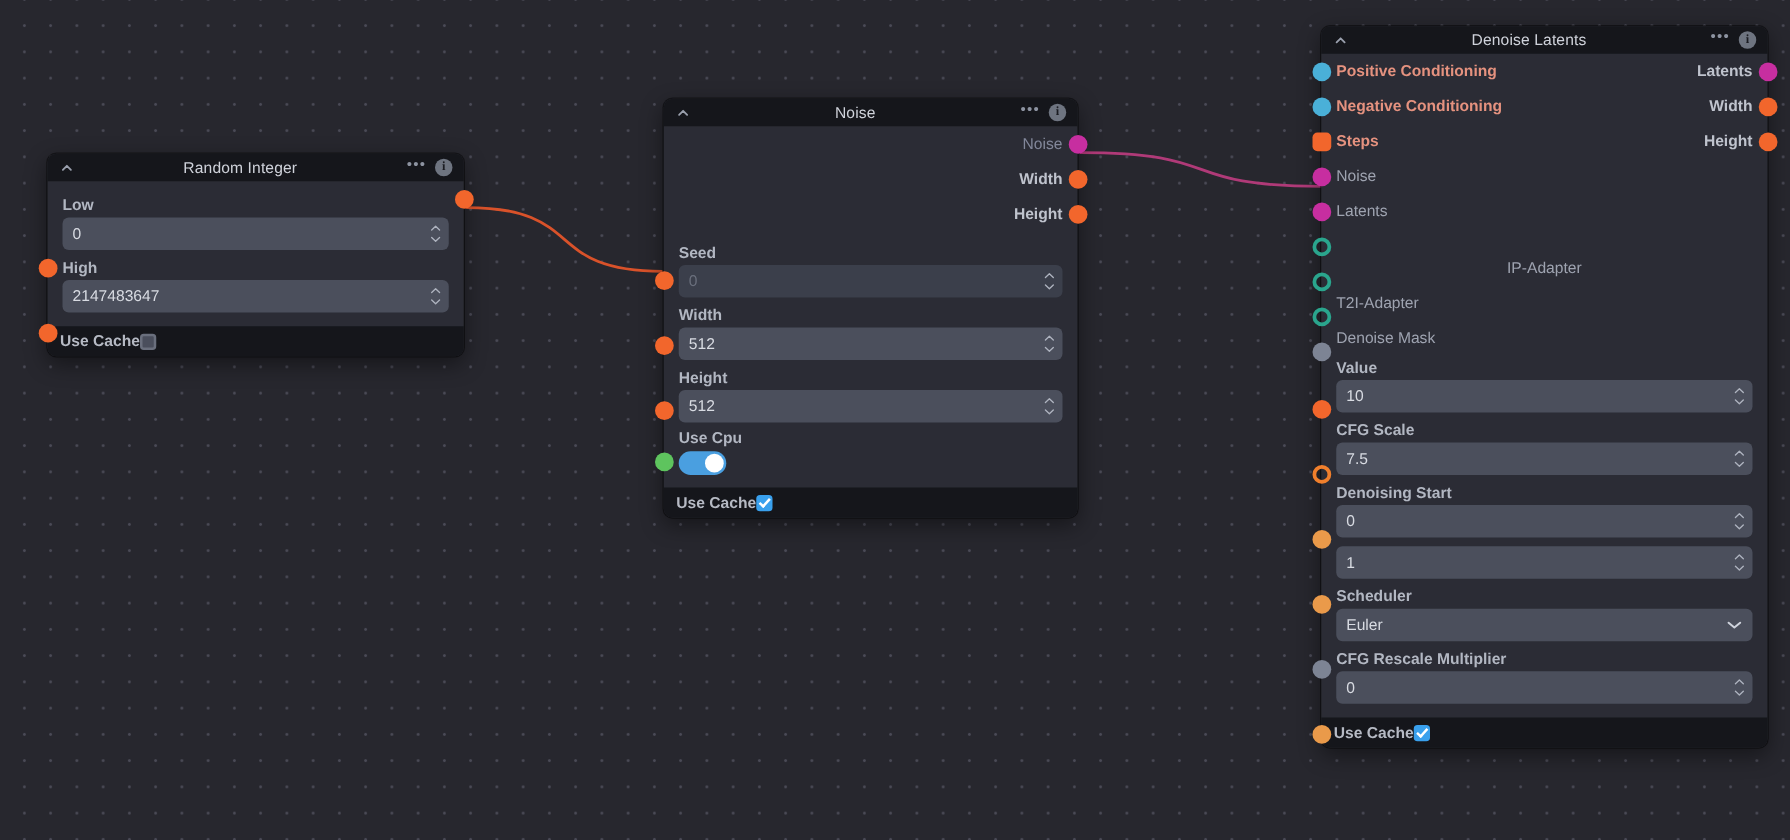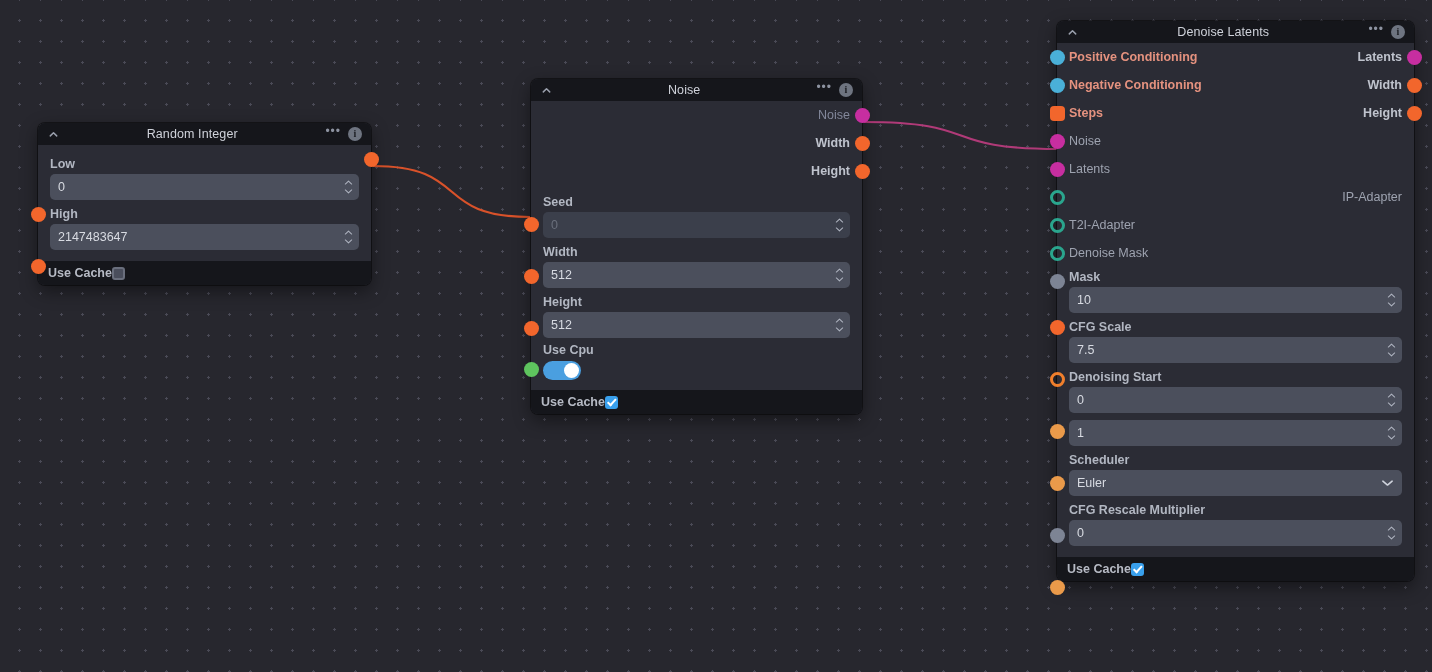--- a/index.html
+++ b/index.html
@@ -351,32 +351,32 @@
         <div class="port-row" style="justify-content: space-between;">
           <span class="port-label req">Steps</span>
           <span class="port-label strong">Height</span>
         </div>
         <div class="port-row" style="justify-content: space-between;">
           <span class="port-label">Noise</span>
         </div>
         <div class="port-row" style="justify-content: space-between;">
           <span class="port-label">Latents</span>
         </div>
-        <div class="port-row" style="justify-content: flex-end;">
+        <div class="port-row" style="justify-content: center; margin-top: 17px;">
           <span class="port-label">IP-Adapter</span>
         </div>
         <div class="port-row" style="justify-content: space-between;">
           <span class="port-label">T2I-Adapter</span>
         </div>
         <div class="port-row" style="justify-content: space-between;">
           <span class="port-label">Denoise Mask</span>
         </div>
         <div style="height: 1px;"></div>
         <div class="field">
-          <div class="field-label">Mask</div>
+          <div class="field-label">Value</div>
           <div class="ctl">
             <span class="val">10</span>
             <span class="stepper">
               <span>
                 <svg width="9" height="6" viewBox="0 0 10 6">
                   <path d="M1.5 4.7 L5 1.4 L8.5 4.7" fill="none" stroke="currentColor" stroke-width="1.2" stroke-linecap="round" stroke-linejoin="round"></path>
                 </svg>
               </span>
               <span>
                 <svg width="9" height="6" viewBox="0 0 10 6">

